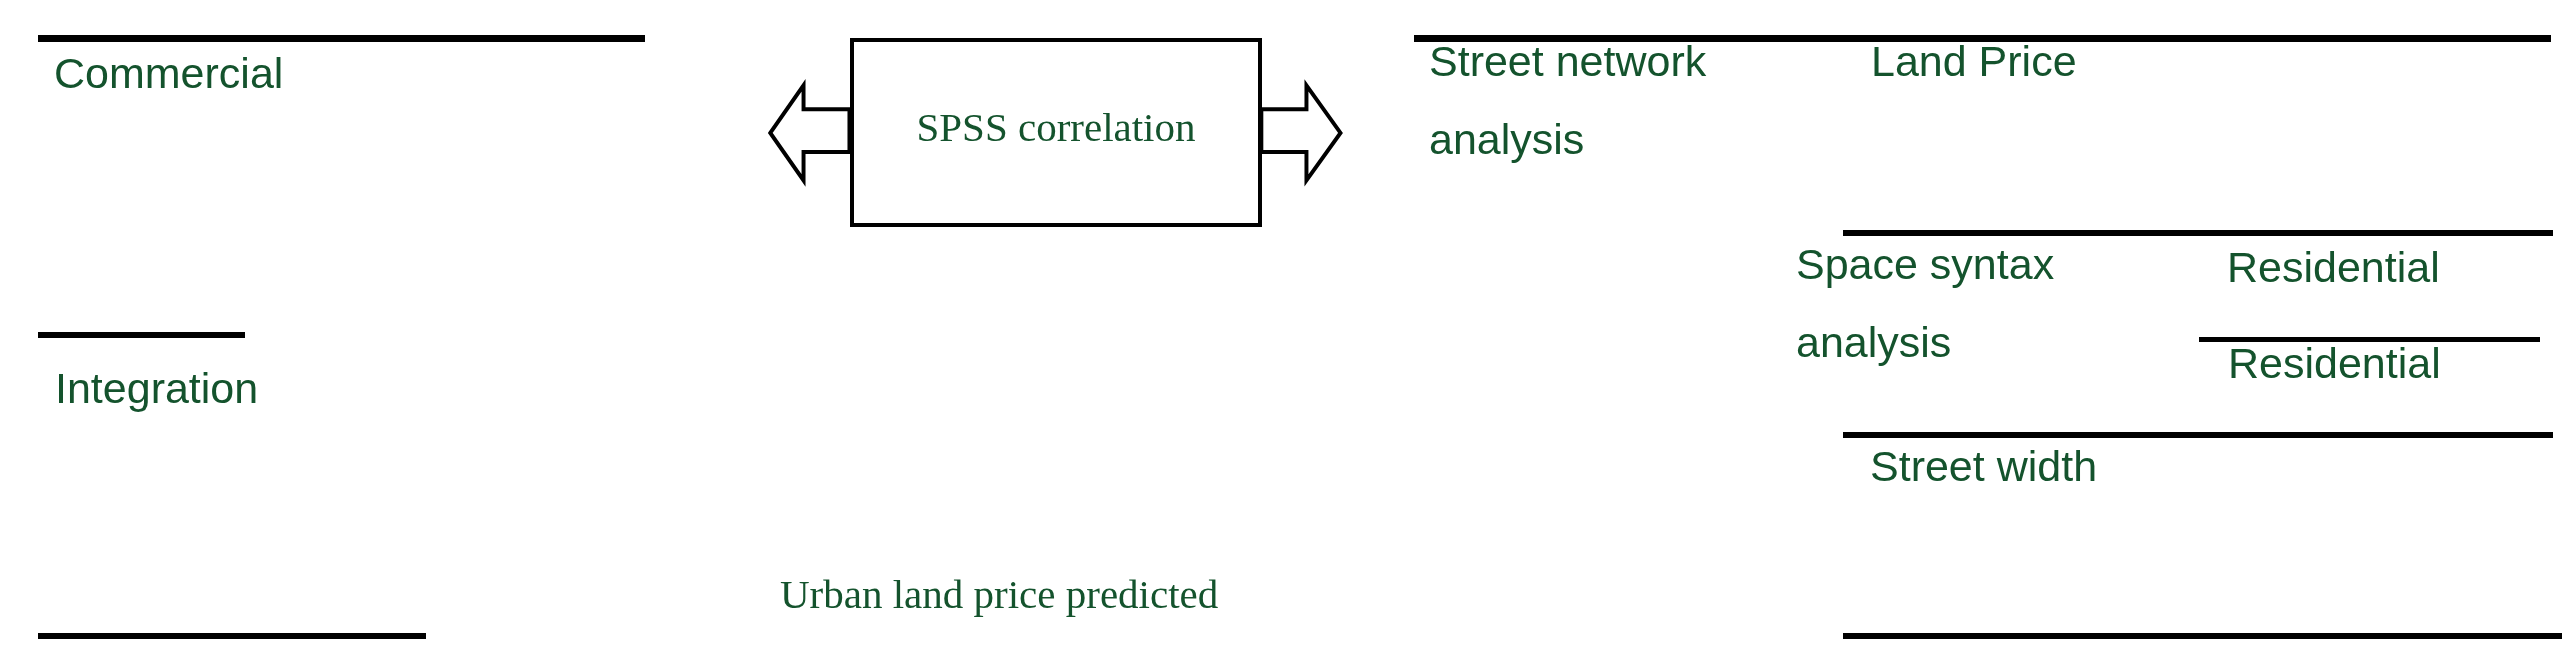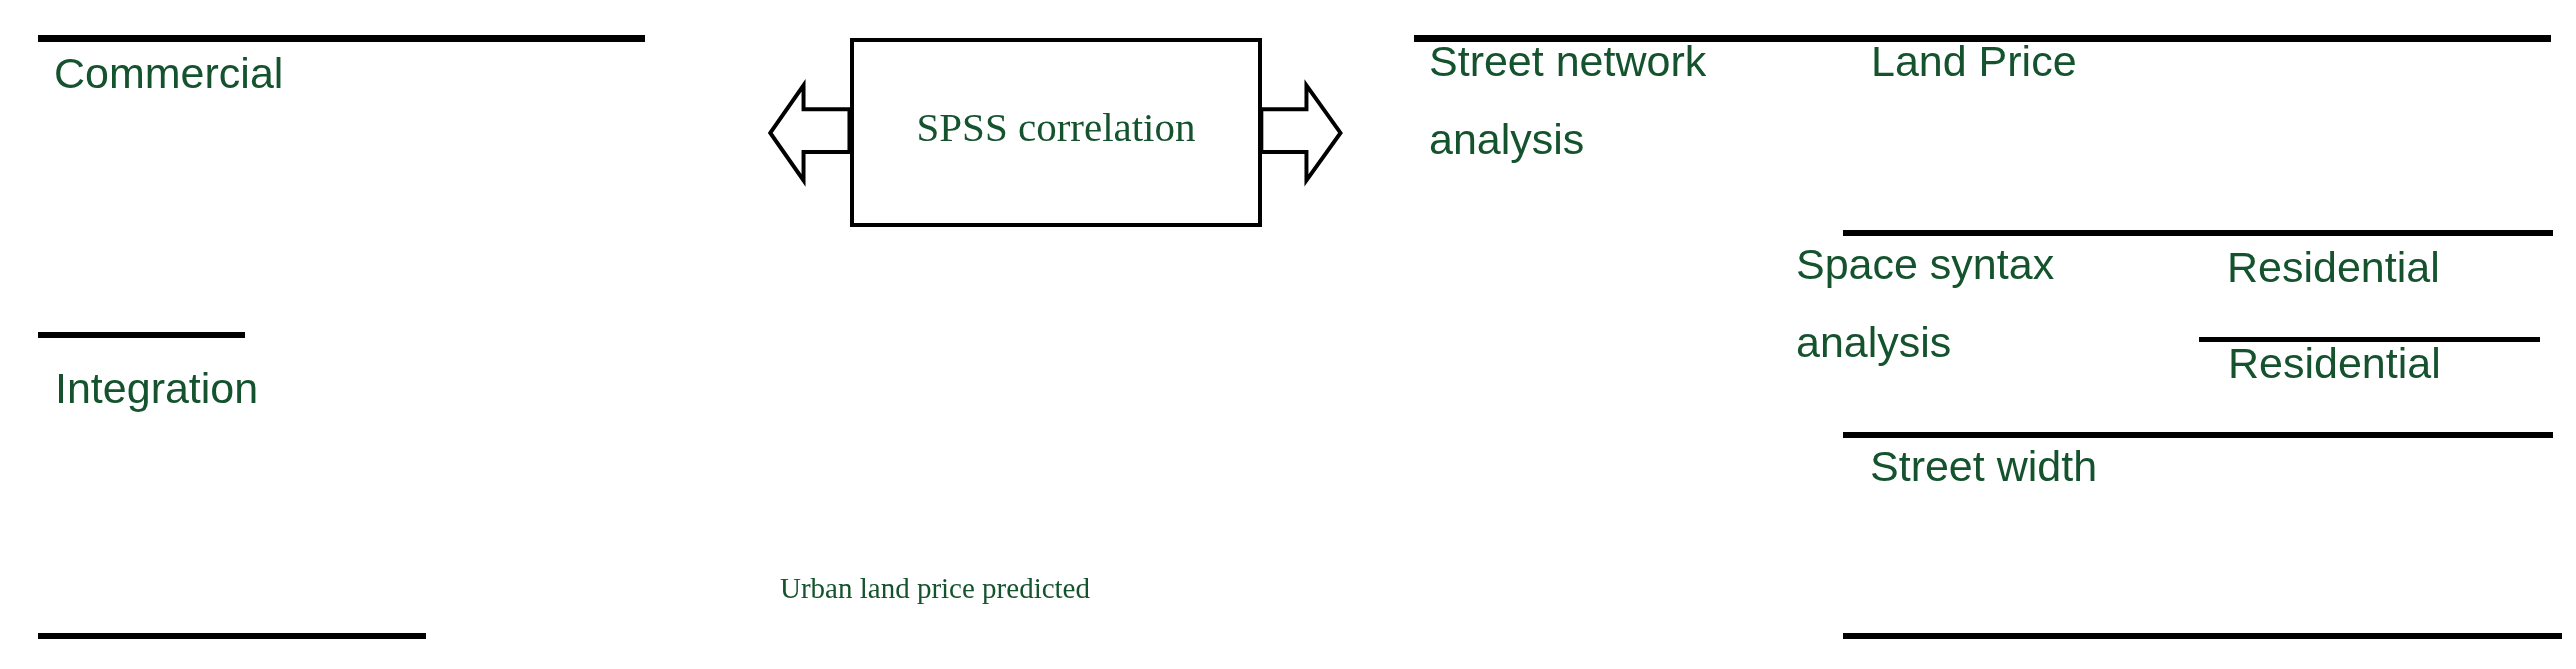--- a/index.html
+++ b/index.html
@@ -53,21 +53,21 @@
   }
   .spss-box .spss-text {
     font-size: 41px;
     line-height: 1;
     margin-top: -11px;
     white-space: nowrap;
   }
   .caption {
     position: absolute;
     left: 780px; top: 574px;
-    font-size: 29px;
+    font-size: 41px;
     line-height: 1;
     white-space: nowrap;
   }
   
   .arrow-svg { position: absolute; overflow: visible; }
   .arrow-left-svg  { left: 760px;  top: 75px; width: 95px; height: 115px; }
   .arrow-right-svg { left: 1255px; top: 75px; width: 95px; height: 115px; }
   .arrow-shape { fill: #ffffff; stroke: #000000; stroke-width: 5; stroke-linejoin: miter; }
 </style>
 </head>

